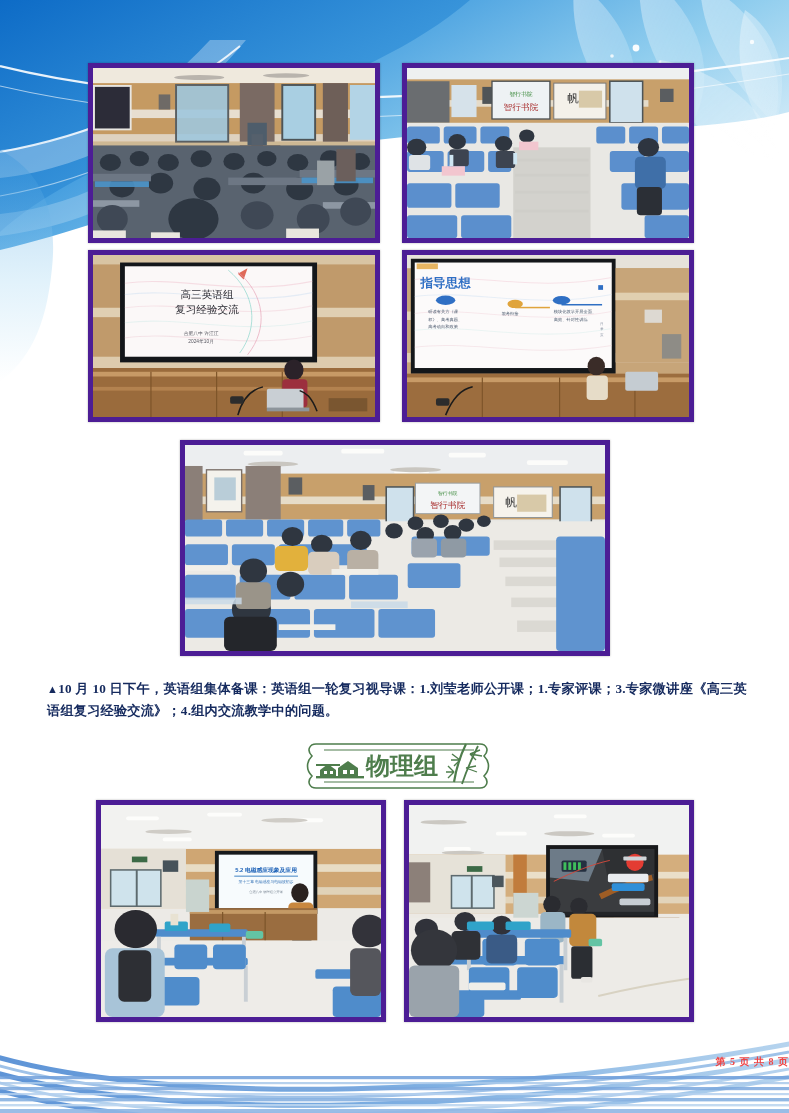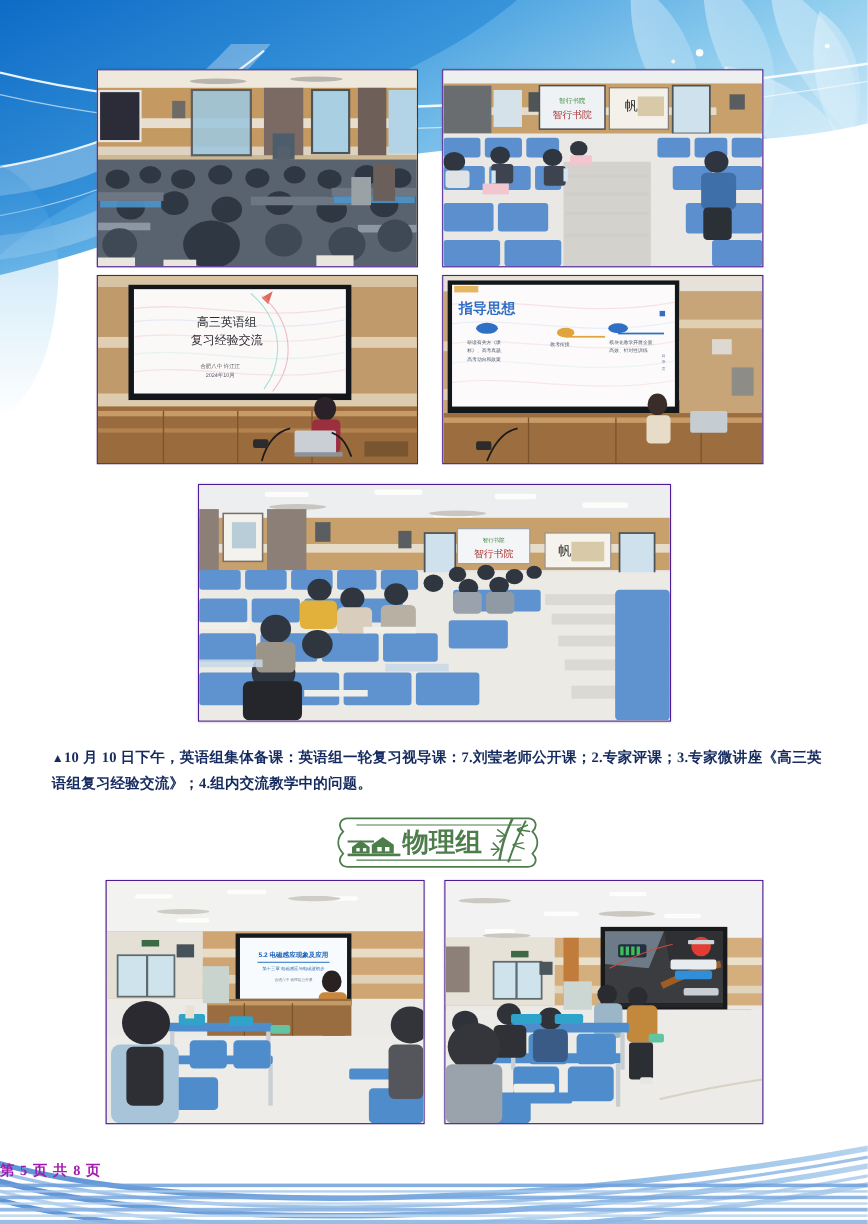--- a/index.html
+++ b/index.html
@@ -25,21 +25,21 @@
     width: 789px; height: 1113px;
     pointer-events: none;
   }
 
   
   .photo {
     position: absolute;
     overflow: hidden;
     background: #d9d9d9;
     box-shadow: 0 0 2px rgba(0,0,0,.30);
-    border: 1px solid #4c1d95;
+    border: 5px solid #4c1d95;
     box-sizing: border-box;
   }
   .photo svg { display: block; width: 100%; height: 100%; }
 
   
   .caption {
     position: absolute;
     left: 47px;
     top: 678px;
     width: 700px;
@@ -63,25 +63,25 @@
     text-align: right;
   }
   .badge svg { display:block; width:100%; height:100%; }
 
   
   .footer-text {
     position: absolute;
     left: 0;
     top: 1055px;
     width: 789px;
-    text-align: left;
+    text-align: right;
     font-family: "Liberation Serif", serif;
     font-weight: bold;
-    font-size: 13px;
-    color: #a21caf;
+    font-size: 10px;
+    color: #ef4444;
     letter-spacing: 1px;
     z-index: 40;
   }
 </style>
 </head>
 <body>
 
 <div class="page">
 
   <svg class="bg-layer" viewBox="0 0 789 1113" preserveAspectRatio="none">
@@ -528,21 +528,21 @@
         <rect x="96" y="188" width="58" height="6"></rect>
       </g>
       <g fill="#c9d9e8" opacity=".85">
         <rect x="0" y="160" width="58" height="7"></rect>
           <rect x="170" y="164" width="58" height="7"></rect>
       </g>
     </svg>
   </div>
 
   <div class="caption">
-    <span class="tri">▲</span><span>10 月 10 日下午，英语组集体备课：英语组一轮复习视导课：7.刘莹老师公开课；2.专家评课；3.专家微讲座《高三英语组复习经验交流》；4.组内交流教学中的问题。</span>
+    <span class="tri">▲</span><span>10 月 10 日下午，英语组集体备课：英语组一轮复习视导课：1.刘莹老师公开课；1.专家评课；3.专家微讲座《高三英语组复习经验交流》；4.组内交流教学中的问题。</span>
   </div>
 
   <div class="badge">
     <svg viewBox="0 0 190 62">
 
       <path d="M12,10 C6,10 2,16 8,22 C2,28 2,36 8,42 C2,48 6,54 12,54
                L176,54 C182,54 186,48 180,42 C186,36 186,28 180,22
                C186,16 182,10 176,10 Z" fill="none" stroke="#4e7d4c" stroke-width="1.6"></path>
       <path d="M20,16 L170,16" stroke="#4e7d4c" stroke-width="1.1" fill="none"></path>
       <path d="M20,48 L170,48" stroke="#4e7d4c" stroke-width="1.1" fill="none"></path>

